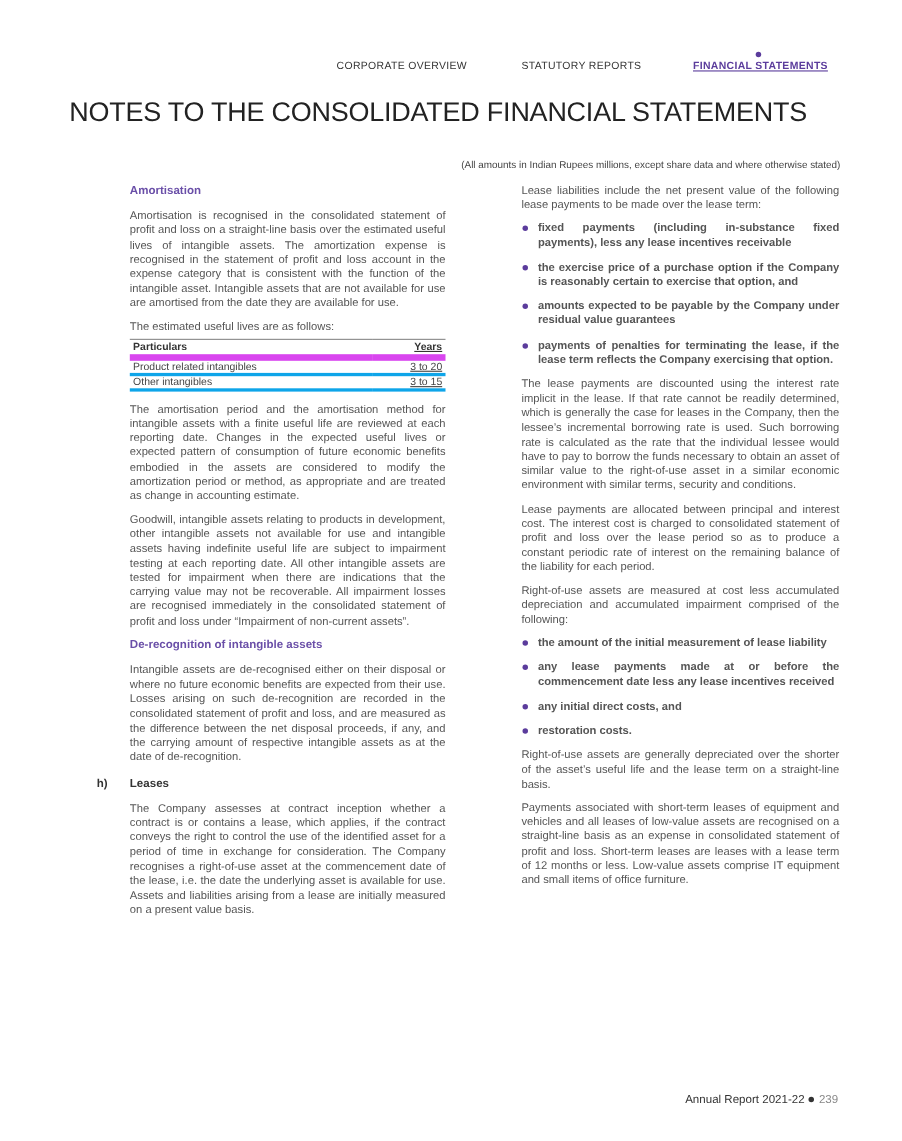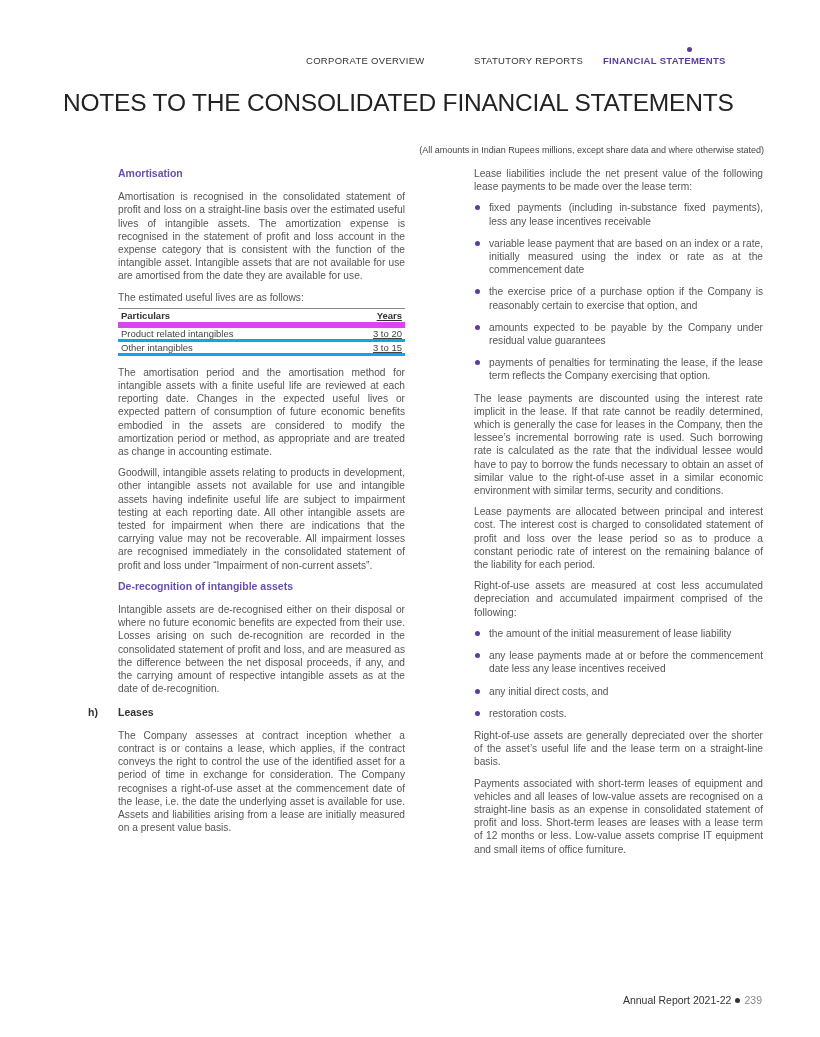--- a/index.html
+++ b/index.html
@@ -16,33 +16,33 @@
   .col-right { left: 474px; top: 167px; width: 289px; }
   .col p { margin: 0 0 8px 0; text-align: justify; }
   .subhead { color: #6a4fa8; font-weight: bold; font-size: 10.5px; margin: 0 0 10px 0; }
   .table { width: 287px; border-collapse: collapse; font-size: 9.5px; margin: 0 0 10px 0; color: #444; }
   .table th { font-weight: bold; text-align: left; border-top: 1px solid #888; border-bottom: 6px solid #d946ef; padding: 1px 3px; line-height: 11px; color: #333; }
   .table th.num, .table td.num { text-align: right; text-decoration: underline; }
   .table td { border-bottom: 3px solid #0ea5e9; padding: 0 3px; line-height: 11px; }
   .section-h { position: relative; margin: 10px 0 10px 0; font-weight: bold; color: #333; font-size: 10.5px; }
   .section-h .num { position: absolute; left: -30px; }
   ul.bullets { list-style: none; margin: 0 0 8px 0; padding: 0; }
-  ul.bullets li { position: relative; padding-left: 15px; margin-bottom: 9px; text-align: justify; }
+  ul.bullets li { position: relative; padding-left: 15px; margin-bottom: 9px; text-align: justify; font-weight: bold; }
   ul.bullets li .bul { position: absolute; left: 1px; top: 4px; width: 5px; height: 5px; border-radius: 50%; background: #5b3c9c; }
   .footer { position: absolute; top: 994px; right: 58px; font-size: 10.5px; color: #333; white-space: nowrap; }
   .footer .dot { display: inline-block; width: 5px; height: 5px; border-radius: 50%; background: #333; vertical-align: middle; margin: 0 4px 2px 4px; }
   .footer .pg { color: #888; }
 </style>
 </head>
 <body>
 
 <div class="topnav">
   <span class="nav-item" style="left:306px;">CORPORATE OVERVIEW</span>
   <span class="nav-item" style="left:474px;">STATUTORY REPORTS</span>
-  <span class="nav-item active" style="left:603px;">FINANCIAL STATEMENTS</span>
+  <span class="nav-item active" style="left:630px;text-decoration:underline;">FINANCIAL STATEMENTS</span>
   <span class="nav-dot" style="left:687px; top:16px;"></span>
 </div>
 
 <h1 class="page-title">NOTES TO THE CONSOLIDATED FINANCIAL STATEMENTS</h1>
 
 <div class="amounts-note">(All amounts in Indian Rupees millions, except share data and where otherwise stated)</div>
 
 <div class="col col-left">
   <div class="subhead">Amortisation</div>
   <p>Amortisation is recognised in the consolidated statement of profit and loss on a straight-line basis over the estimated useful lives of intangible assets. The amortization expense is recognised in the statement of profit and loss account in the expense category that is consistent with the function of the intangible asset. Intangible assets that are not available for use are amortised from the date they are available for use.</p>
@@ -73,21 +73,20 @@
     <span class="num">h)</span>
     <span>Leases</span>
   </div>
   <p>The Company assesses at contract inception whether a contract is or contains a lease, which applies, if the contract conveys the right to control the use of the identified asset for a period of time in exchange for consideration. The Company recognises a right-of-use asset at the commencement date of the lease, i.e. the date the underlying asset is available for use. Assets and liabilities arising from a lease are initially measured on a present value basis.</p>
 </div>
 
 <div class="col col-right">
   <p>Lease liabilities include the net present value of the following lease payments to be made over the lease term:</p>
   <ul class="bullets">
     <li><span class="bul"></span><span>fixed payments (including in-substance fixed payments), less any lease incentives receivable</span></li>
-    <li><span class="bul"></span><span>variable lease payment that are based on an index or a rate, initially measured using the index or rate as at the commencement date</span></li>
     <li><span class="bul"></span><span>the exercise price of a purchase option if the Company is reasonably certain to exercise that option, and</span></li>
     <li><span class="bul"></span><span>amounts expected to be payable by the Company under residual value guarantees</span></li>
     <li><span class="bul"></span><span>payments of penalties for terminating the lease, if the lease term reflects the Company exercising that option.</span></li>
   </ul>
   <p>The lease payments are discounted using the interest rate implicit in the lease. If that rate cannot be readily determined, which is generally the case for leases in the Company, then the lessee’s incremental borrowing rate is used. Such borrowing rate is calculated as the rate that the individual lessee would have to pay to borrow the funds necessary to obtain an asset of similar value to the right-of-use asset in a similar economic environment with similar terms, security and conditions.</p>
   <p>Lease payments are allocated between principal and interest cost. The interest cost is charged to consolidated statement of profit and loss over the lease period so as to produce a constant periodic rate of interest on the remaining balance of the liability for each period.</p>
   <p>Right-of-use assets are measured at cost less accumulated depreciation and accumulated impairment comprised of the following:</p>
   <ul class="bullets">
     <li><span class="bul"></span><span>the amount of the initial measurement of lease liability</span></li>
     <li><span class="bul"></span><span>any lease payments made at or before the commencement date less any lease incentives received</span></li>

